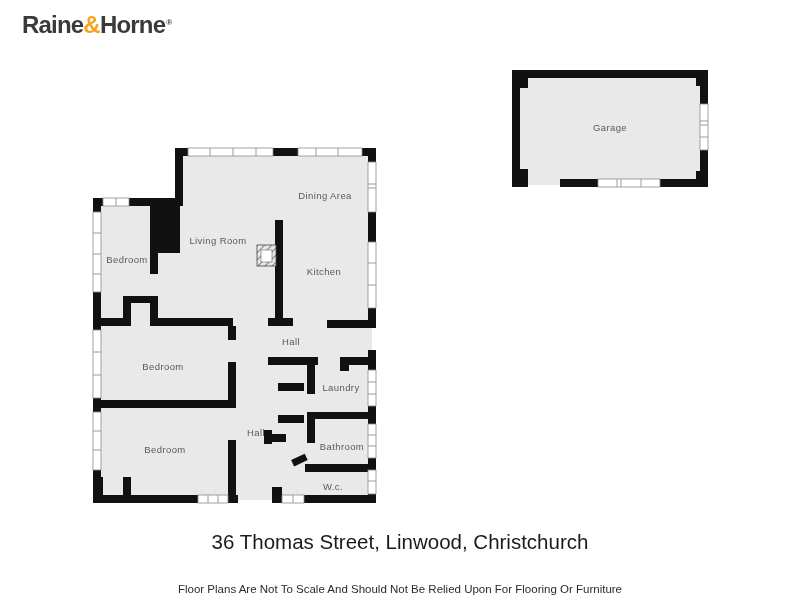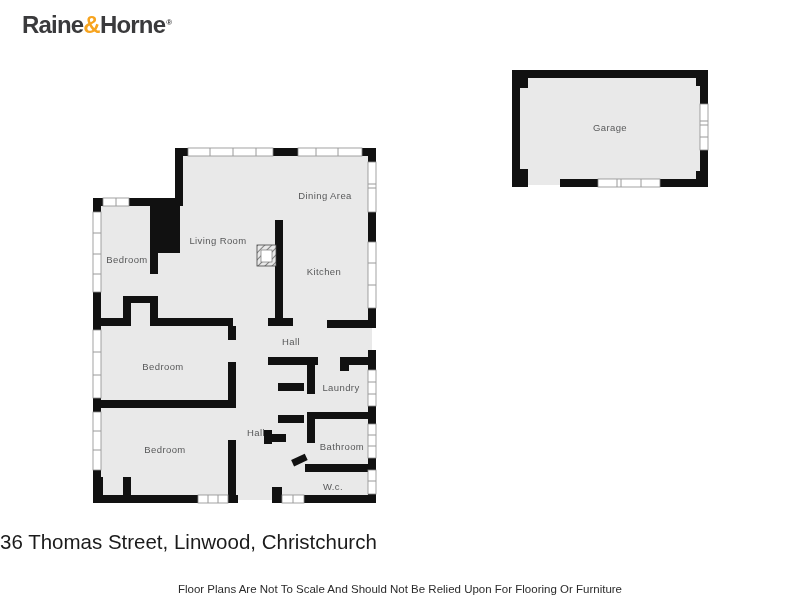--- a/index.html
+++ b/index.html
@@ -19,21 +19,21 @@
   .logo .reg{font-size:8px;vertical-align:8px;letter-spacing:0;margin-left:1px;color:#3a3a3c;}
   
   .plan-svg{position:absolute;left:0;top:0;}
   .room-label{
     fill:#58595a;font-size:9.5px;letter-spacing:0.4px;
     font-family:"Liberation Sans",sans-serif;
   }
   
   .address{
     position:absolute;left:0;right:0;top:530px;
-    text-align:left;font-size:20.5px;color:#1b1b1b;
+    text-align:center;font-size:20.5px;color:#1b1b1b;
   }
   .disclaimer{
     position:absolute;left:0;right:0;top:569px;
     text-align:center;font-size:11.5px;color:#2b2b2b;margin-top:14px;
   }
   .wall{fill:#111111;}
   .floor{fill:#e9e9e9;}
   .win{fill:#ffffff;stroke:#8c8c8c;stroke-width:0.8;}
   .mull{stroke:#9a9a9a;stroke-width:1;}
 </style>

